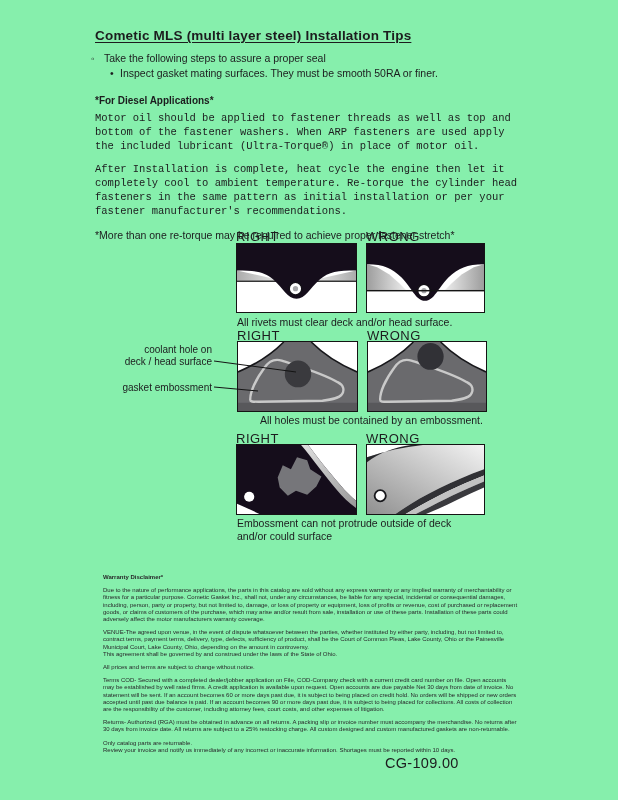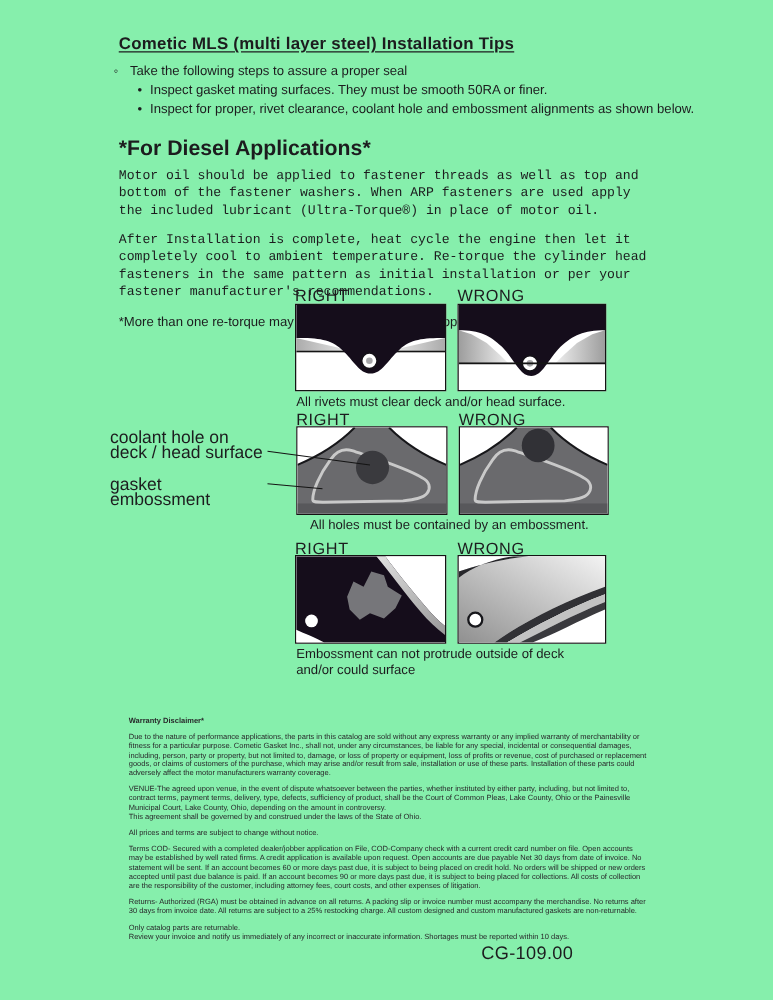--- a/index.html
+++ b/index.html
@@ -7,51 +7,50 @@
         font-family:"Liberation Sans",sans-serif;color:#1c1c1e;}
 
   
   .top{position:absolute;left:95px;top:26px;width:445px;}
   .title{display:inline-block;font-size:13.5px;font-weight:bold;margin:0 0 8px 0;
          text-decoration:underline;text-underline-offset:2px;letter-spacing:.2px;}
   .bullet{position:relative;padding-left:9px;font-size:10.5px;line-height:15px;white-space:nowrap;}
   .bullet::before{content:"◦";position:absolute;left:-4px;top:0;font-size:10px;}
   .bullet.sub{padding-left:25px;}
   .bullet.sub::before{content:"•";left:15px;font-size:10.5px;}
-  .diesel-h{font-size:17px;font-weight:bold;margin:14px 0 5px 0;}
+  .diesel-h{font-size:10px;font-weight:bold;margin:14px 0 5px 0;}
   .para{font-size:10.5px;line-height:14px;margin:0 0 9px 0;width:434px;font-family:Liberation Mono, monospace;}
   .note{font-size:10.5px;margin-top:11px;white-space:nowrap;}
 
   
   .hdr{position:absolute;width:121px;font-size:13px;letter-spacing:.5px;}
   .dbox{position:absolute;width:121px;height:70px;border:1.8px solid #141414;
         box-sizing:border-box;background:#fff;}
   .dbox svg{display:block;width:100%;height:100%;}
   .cap{position:absolute;font-size:10.5px;line-height:12.5px;}
-  .lbl{position:absolute;font-size:14px;line-height:11.5px;}
+  .lbl{position:absolute;font-size:10px;line-height:11.5px;text-align:right;}
   .leader{position:absolute;left:212px;top:355px;width:92px;height:42px;z-index:3;}
 
   
   .legal{position:absolute;left:103px;top:574px;width:415px;font-size:6px;line-height:7.2px;color:#28282a;}
   .lh{font-weight:bold;margin:0;}
   .lp{margin:6px 0 0 0;}
   .lp.tight{margin-top:0;}
 
   .code{position:absolute;left:385px;top:755px;font-size:14.5px;letter-spacing:.3px;}
 </style>
 </head>
 <body>
 
 <div class="page">
 
   <div class="top">
     <h1 class="title">Cometic MLS (multi layer steel) Installation Tips</h1>
     <div class="bullet">Take the following steps to assure a proper seal</div>
     <div class="bullet sub">Inspect gasket mating surfaces.  They must be smooth 50RA or finer.</div>
-    <div class="bullet sub">Inspect for proper, rivet clearance, coolant hole and embossment alignments as shown below.</div>
 
     <div class="diesel-h">*For Diesel Applications*</div>
     <p class="para">Motor oil should be applied to fastener threads as well as top and bottom of the fastener washers. When ARP fasteners are used apply the included lubricant (Ultra-Torque®) in place of motor oil.</p>
     <p class="para">After Installation is complete, heat cycle the engine then let it completely cool to ambient temperature. Re-torque the cylinder head fasteners in the same pattern as initial installation or per your fastener manufacturer's recommendations.</p>
     <div class="note">*More than one re-torque may be required to achieve proper fastener stretch*</div>
   </div>
 
   <div class="hdr" style="left:236px;top:229px;">RIGHT</div>
   <div class="hdr" style="left:366px;top:229px;">WRONG</div>
 
@@ -130,21 +129,21 @@
       <rect width="117" height="67" fill="#ffffff"></rect>
       <path d="M0,29 C17,22 33,12 45,0 L72,0 C84,12 100,22 117,29 L117,67 L0,67 Z" fill="#6a6a6d"></path>
       <rect x="0" y="59" width="117" height="8" fill="#58585b"></rect>
       <path d="M0,29 C17,22 33,12 45,0" stroke="#17171a" stroke-width="1.6" fill="none"></path>
       <path d="M72,0 C84,12 100,22 117,29" stroke="#17171a" stroke-width="1.6" fill="none"></path>
       <path d="M12,56 C12,49 17,37 26,25 C30,19 36,16 43,18 C58,23 85,31 98,39 C104,42 105,47 102,51 C99,55 91,56 83,57 L20,58 C14,58 12,58 12,56 Z" fill="none" stroke-width="2.3" stroke="#c9c9c9"></path>
       <circle cx="62" cy="14" r="13" fill="#313136"></circle>
     </svg>
   </div>
 
-  <div class="cap" style="left:248px;top:414px;">All holes must be contained by an embossment.</div>
+  <div class="cap" style="left:260px;top:414px;">All holes must be contained by an embossment.</div>
 
   <div class="hdr" style="left:236px;top:431px;">RIGHT</div>
   <div class="hdr" style="left:366px;top:431px;">WRONG</div>
 
   <div class="dbox" style="left:236px;top:444px;height:71px;">
     <svg viewBox="0 0 117 68" preserveAspectRatio="none">
       <defs>
         <linearGradient id="g3s" x1="0" y1="0" x2="1" y2="1">
             <stop offset="0" stop-color="#e0e0e0"></stop>
             <stop offset="1" stop-color="#989898"></stop>

